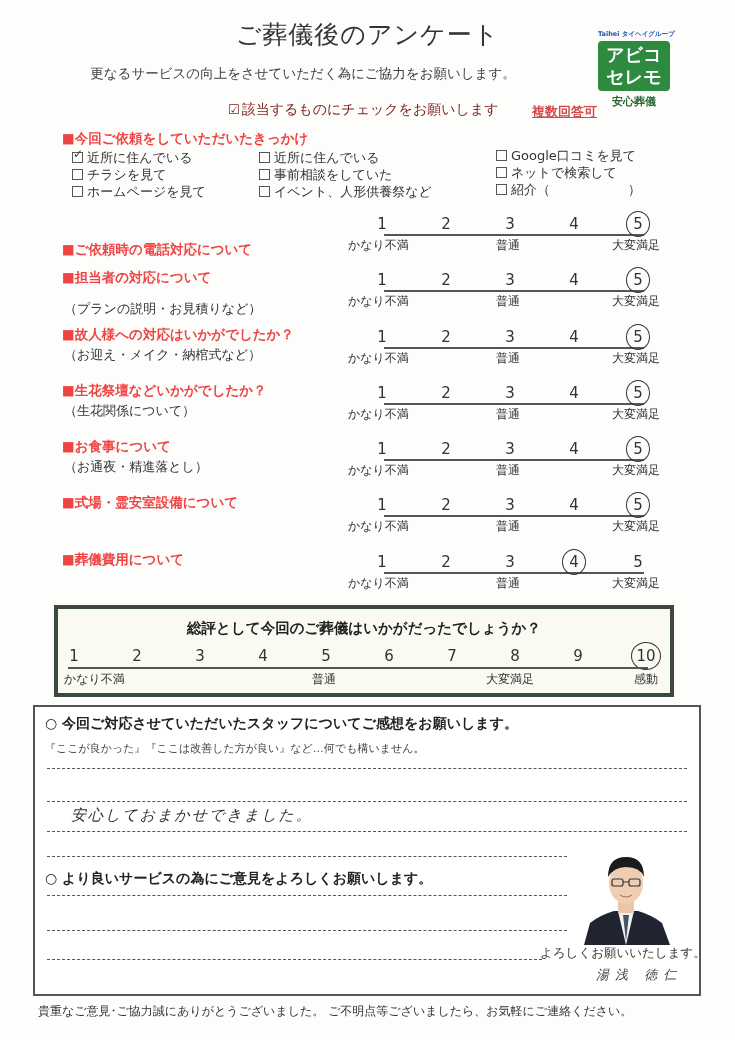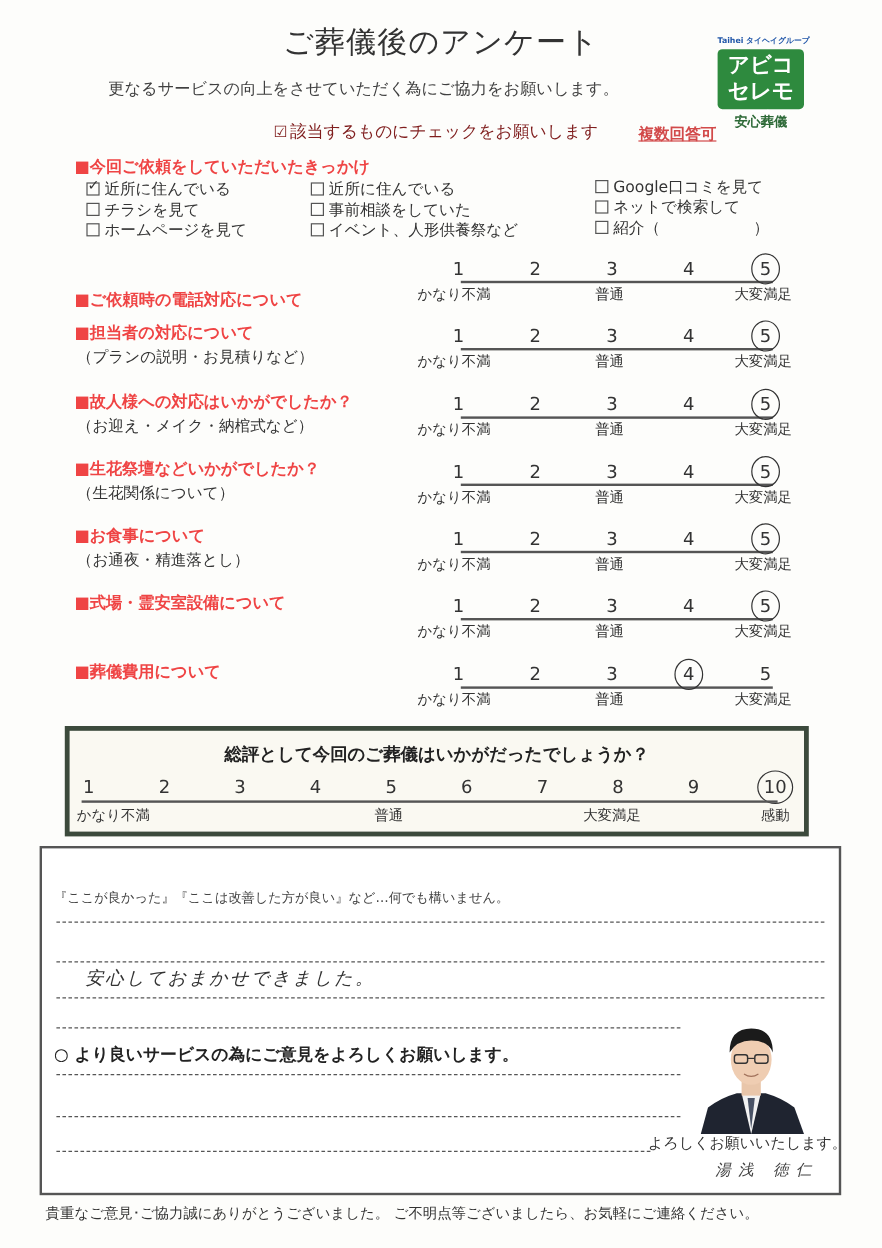--- a/index.html
+++ b/index.html
@@ -88,21 +88,21 @@
       <span class="num" style="left:270px;">5</span>
     </div>
     <div class="line"></div>
     <span class="lbl" style="left:-10px;">かなり不満</span>
     <span class="lbl" style="left:138px;">普通</span>
     <span class="lbl" style="left:254px;">大変満足</span>
     <span class="circle" style="left: 268px; top: -4px; width: 24px; height: 26px;"></span>
   </div>
 
   <div class="abs sec-h" style="left: 62px; top: 269px;">■担当者の対応について</div>
-  <div class="abs sec-sub" style="left: 64px; top: 289px;">（プランの説明・お見積りなど）</div>
+  <div class="abs sec-sub" style="left: 64px; top: 300px;">（プランの説明・お見積りなど）</div>
   <div class="abs scale" style="left: 358px; top: 271px;">
     <div class="nums">
       <span class="num" style="left:14px;">1</span>
       <span class="num" style="left:78px;">2</span>
       <span class="num" style="left:142px;">3</span>
       <span class="num" style="left:206px;">4</span>
       <span class="num" style="left:270px;">5</span>
     </div>
     <div class="line"></div>
     <span class="lbl" style="left:-10px;">かなり不満</span>
@@ -211,20 +211,21 @@
   <span class="num" style="left:576px;">10</span>
   <span class="circle" style="left:573px; top:33px; width:30px; height:28px;"></span>
   <div class="line"></div>
   <span class="lbl" style="left:6px;">かなり不満</span>
   <span class="lbl" style="left:254px;">普通</span>
   <span class="lbl" style="left:428px;">大変満足</span>
   <span class="lbl" style="left:576px;">感動</span>
 </div>
 
 <div class="abs comments">
+  <div class="h" style="top:8px;">○ 今回ご対応させていただいたスタッフについてご感想をお願いします。</div>
   <div class="hint">『ここが良かった』『ここは改善した方が良い』など…何でも構いません。</div>
   <div class="dash" style="left:12px; width:640px; top:61px;"></div>
   <div class="dash" style="left:12px; width:640px; top:94px;"></div>
   <div class="hand" style="left:36px; top:99px;">安心しておまかせできました。</div>
   <div class="dash" style="left:12px; width:640px; top:124px;"></div>
   <div class="dash" style="left:12px; width:520px; top:149px;"></div>
   <div class="h" style="top:163px;">○ より良いサービスの為にご意見をよろしくお願いします。</div>
   <div class="dash" style="left:12px; width:520px; top:188px;"></div>
   <div class="dash" style="left:12px; width:520px; top:223px;"></div>
   <div class="dash" style="left:12px; width:495px; top:252px;"></div>

